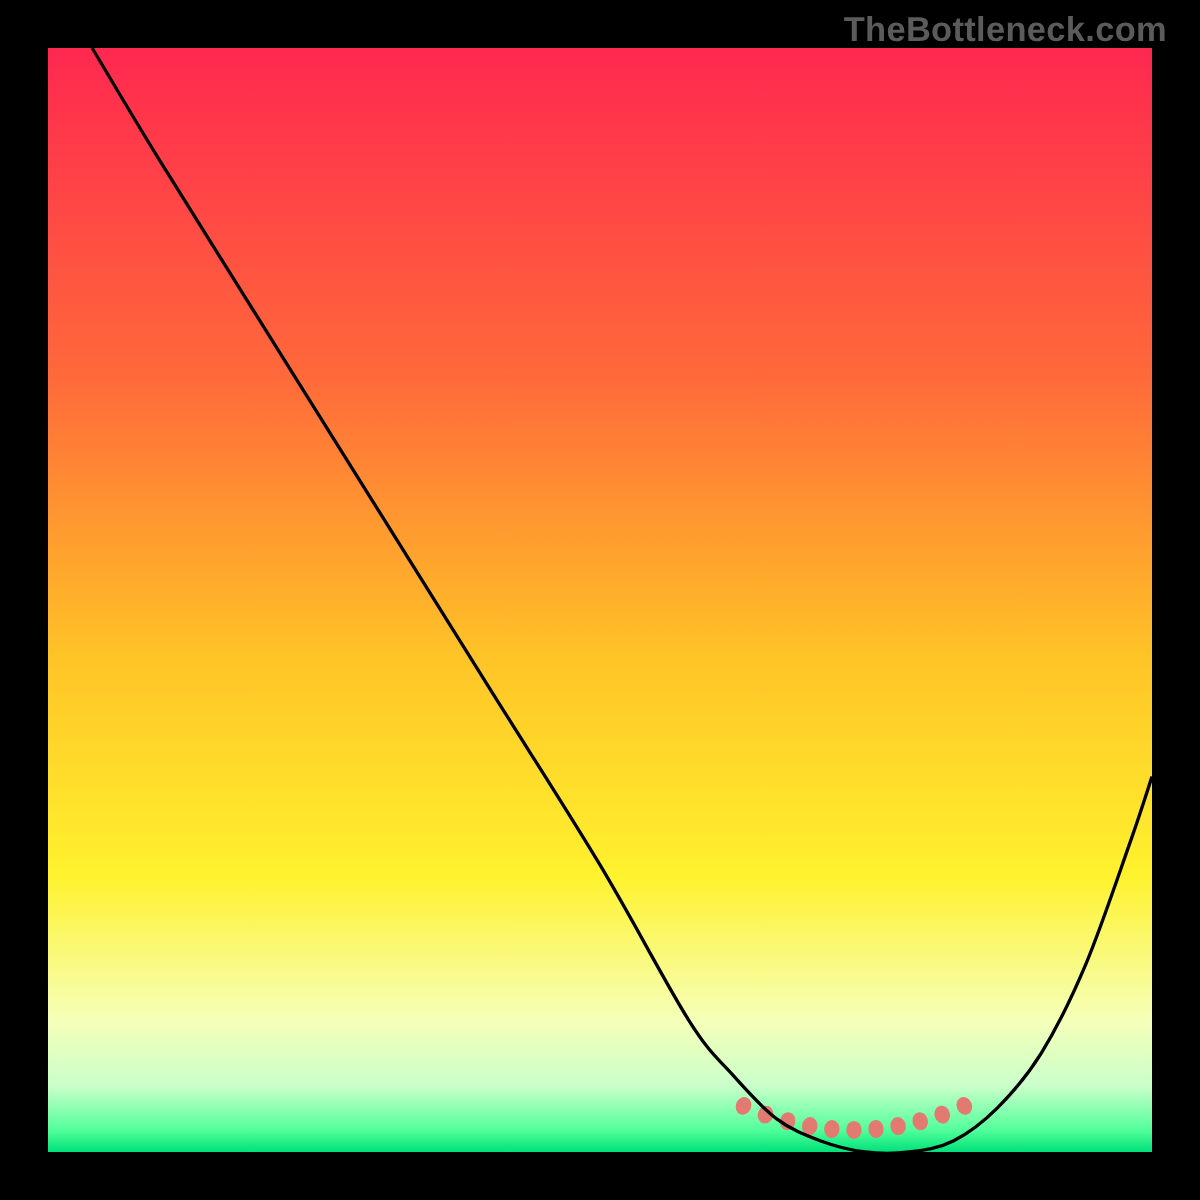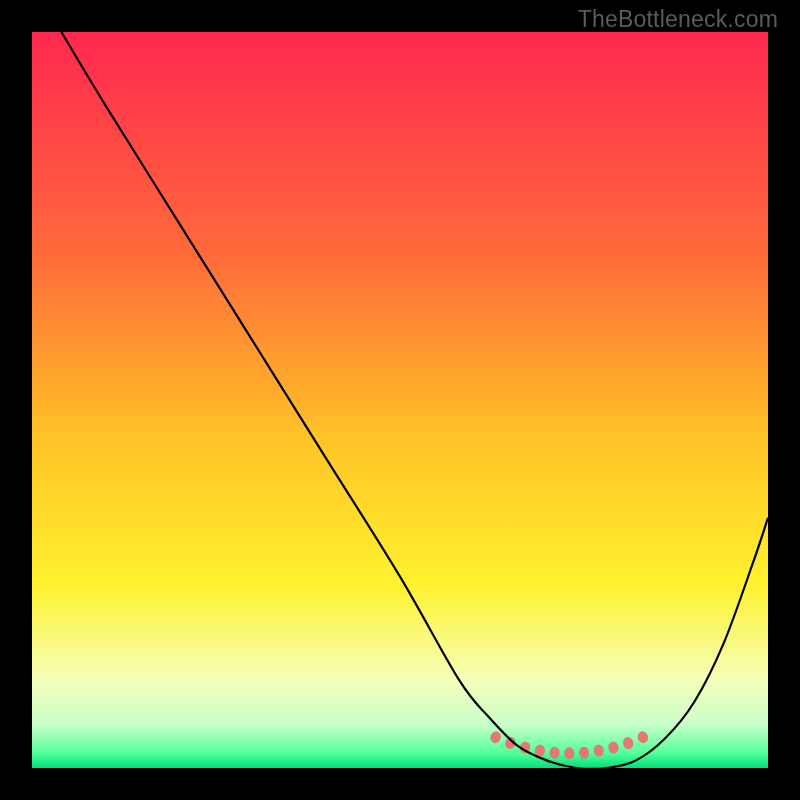--- a/index.html
+++ b/index.html
@@ -16,21 +16,21 @@
     top: 0;
     width: 800px;
     height: 800px;
   }
   .watermark {
     position: absolute;
     top: 6px;
     right: 22px;
     font-family: Arial, Helvetica, sans-serif;
     font-size: 23px;
-    font-weight: normal;
+    font-weight: bold;
     color: #5b5b5b;
     letter-spacing: 0.2px;
   }
 </style>
 </head>
 <body>
 
 <svg class="canvas" viewBox="0 0 800 800" xmlns="http://www.w3.org/2000/svg">
 
   <rect x="0" y="0" width="800" height="800" fill="#000000"></rect>

